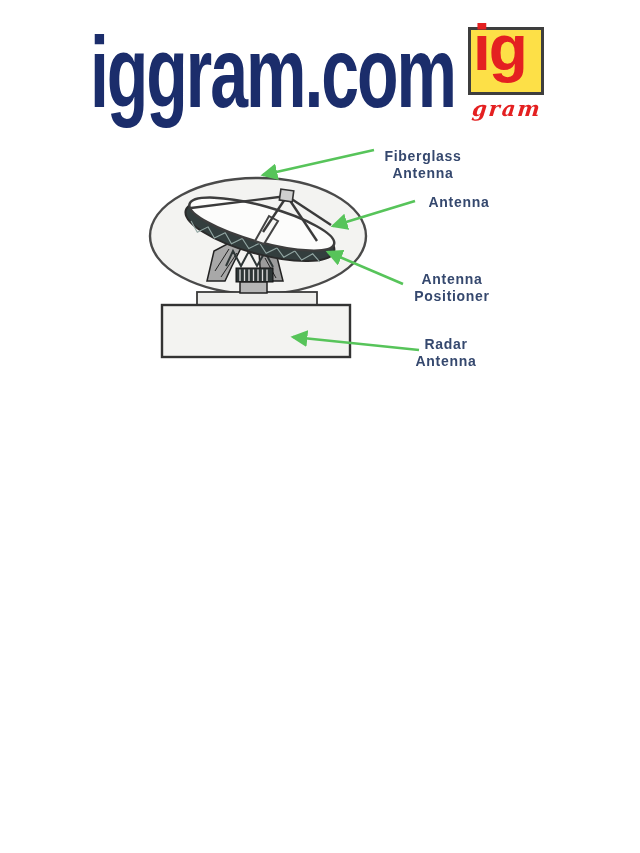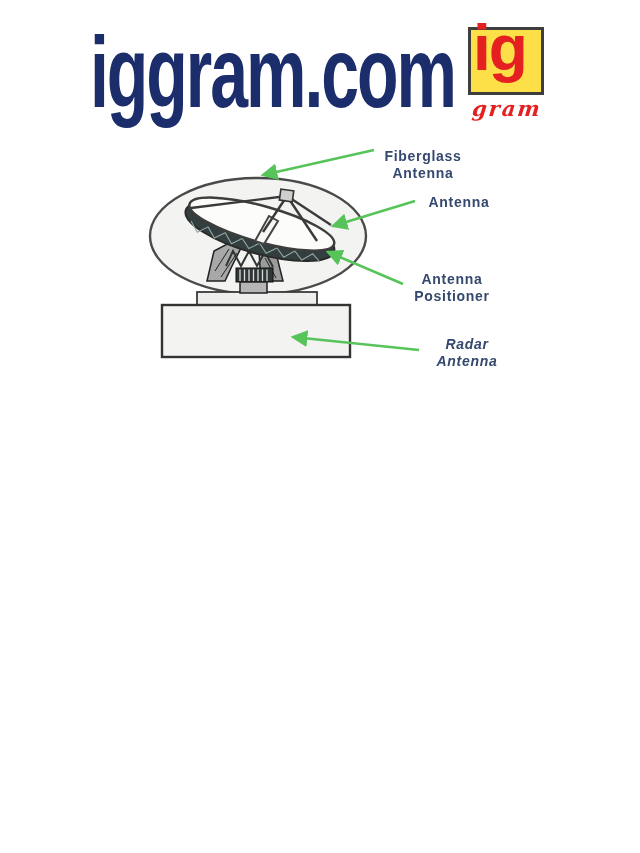--- a/index.html
+++ b/index.html
@@ -123,18 +123,18 @@
 
   <div class="dlabel" style="left:459px; top:202px;">
     <div>Antenna</div>
   </div>
 
   <div class="dlabel" style="left:452px; top:288px;">
     <div>Antenna</div>
     <div>Positioner</div>
   </div>
 
-  <div class="dlabel" style="left:467px; top:353px;font-style:italic;">
+  <div class="dlabel" style="left:446px; top:353px;">
     <div>Radar</div>
     <div>Antenna</div>
   </div>
 
 </div>
 
 </body></html>

